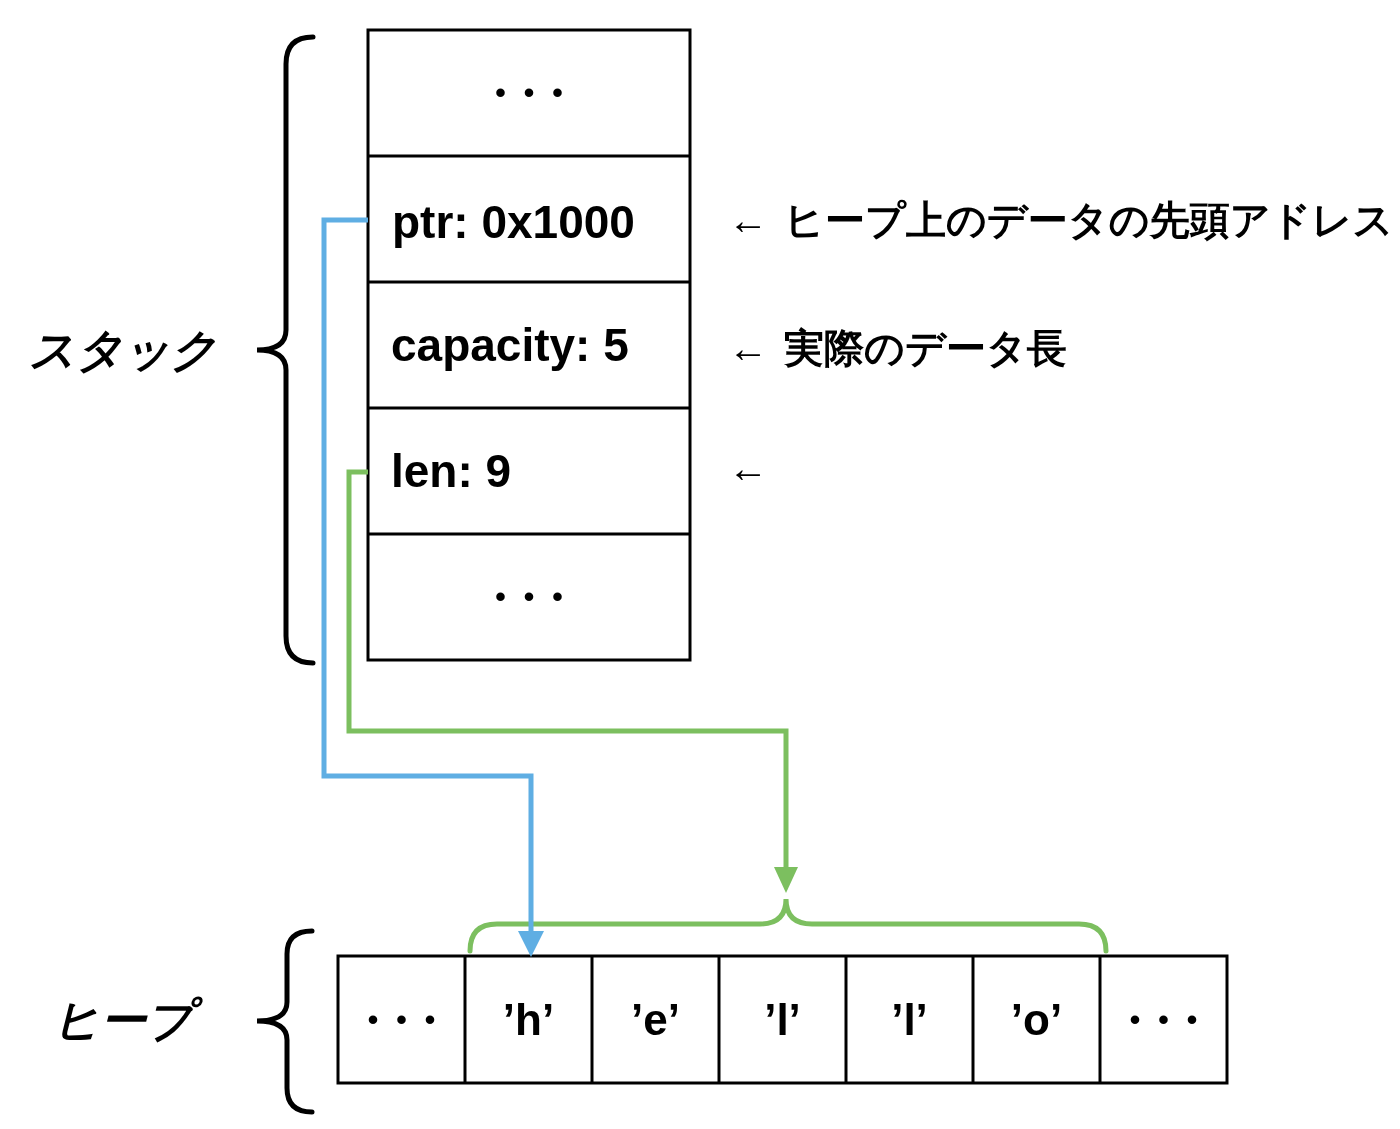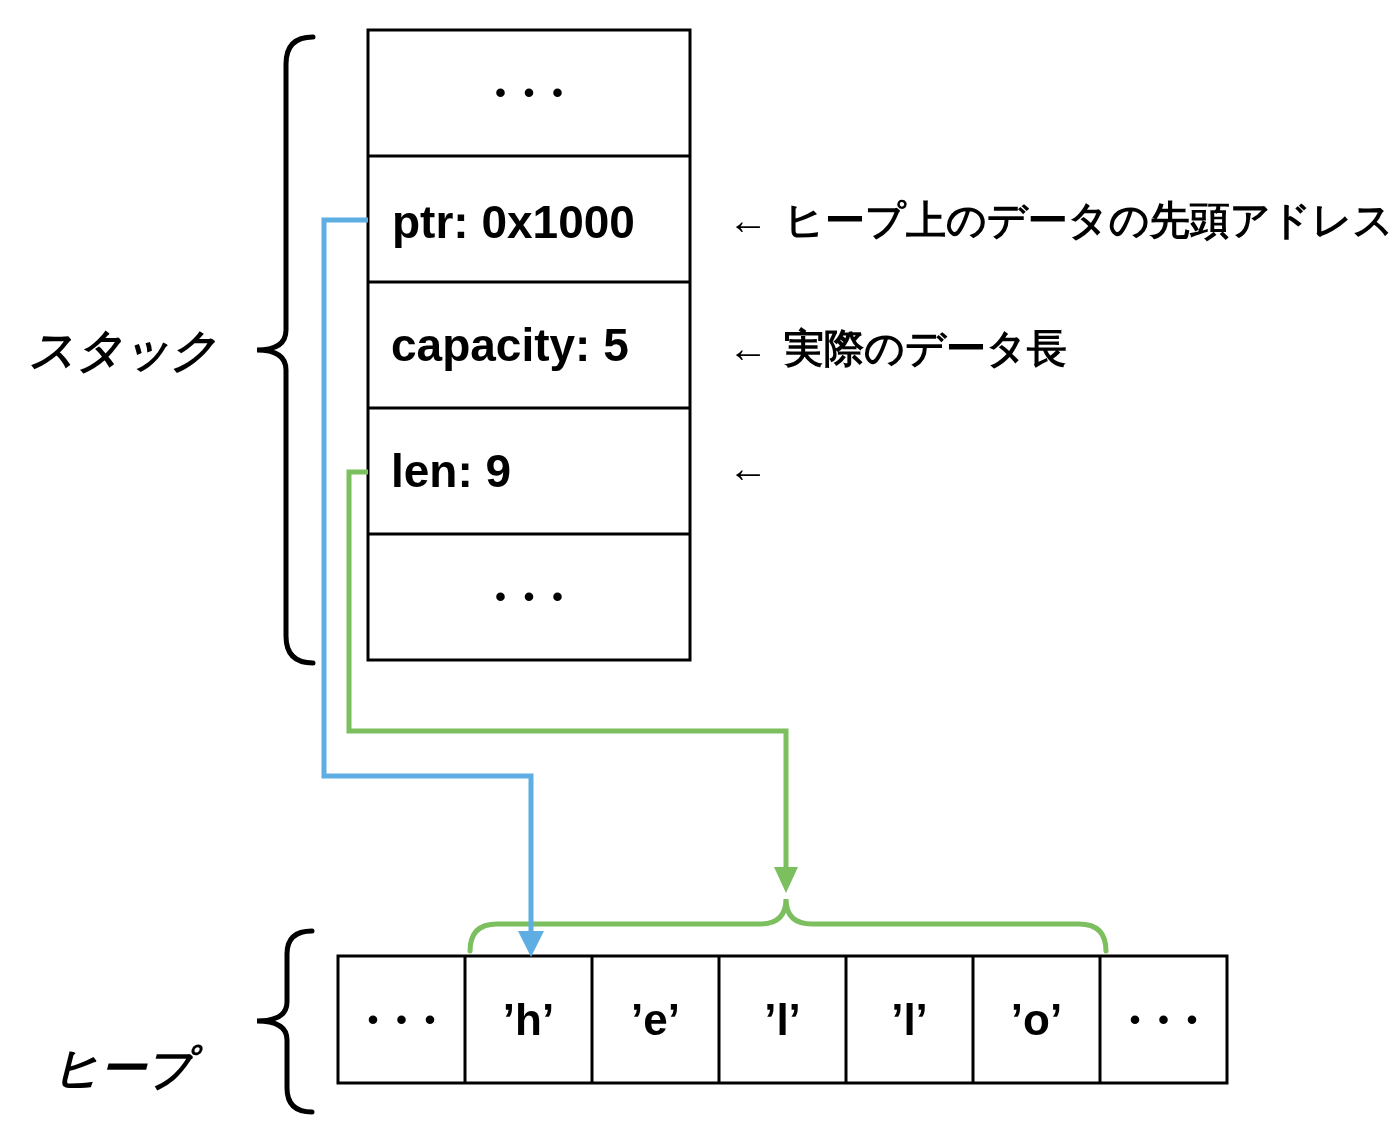--- a/index.html
+++ b/index.html
@@ -62,21 +62,21 @@
 
     <path d="M 368 472 L 349 472 L 349 731 L 786 731 L 786 869" stroke="#7CBF5F" stroke-width="5"></path>
     <polygon points="774,867 798,867 786,893" fill="#7CBF5F" stroke="none"></polygon>
 
     <path d="M 368 220 L 324 220 L 324 776 L 531 776 L 531 933" stroke="#5FAEE3" stroke-width="5"></path>
     <polygon points="518,931 544,931 531,957" fill="#5FAEE3" stroke="none"></polygon>
   </svg>
 
   <div class="txt jp-label" style="left:18px;top:320px;width:210px;">スタック</div>
 
-  <div class="txt jp-label" style="left:23px;top:990px;width:200px;margin-top:48px;">ヒープ</div>
+  <div class="txt jp-label" style="left:23px;top:990px;width:200px;">ヒープ</div>
 
   <div class="stack-row dots-row" style="top:30px;">
     <span class="dots">•••</span>
   </div>
   <div class="stack-row" style="top:159px;padding-left:21px;">
     <span>ptr: 0x1000</span>
   </div>
   <div class="stack-row" style="top:282px;">
     <span>capacity: 5</span>
   </div>

